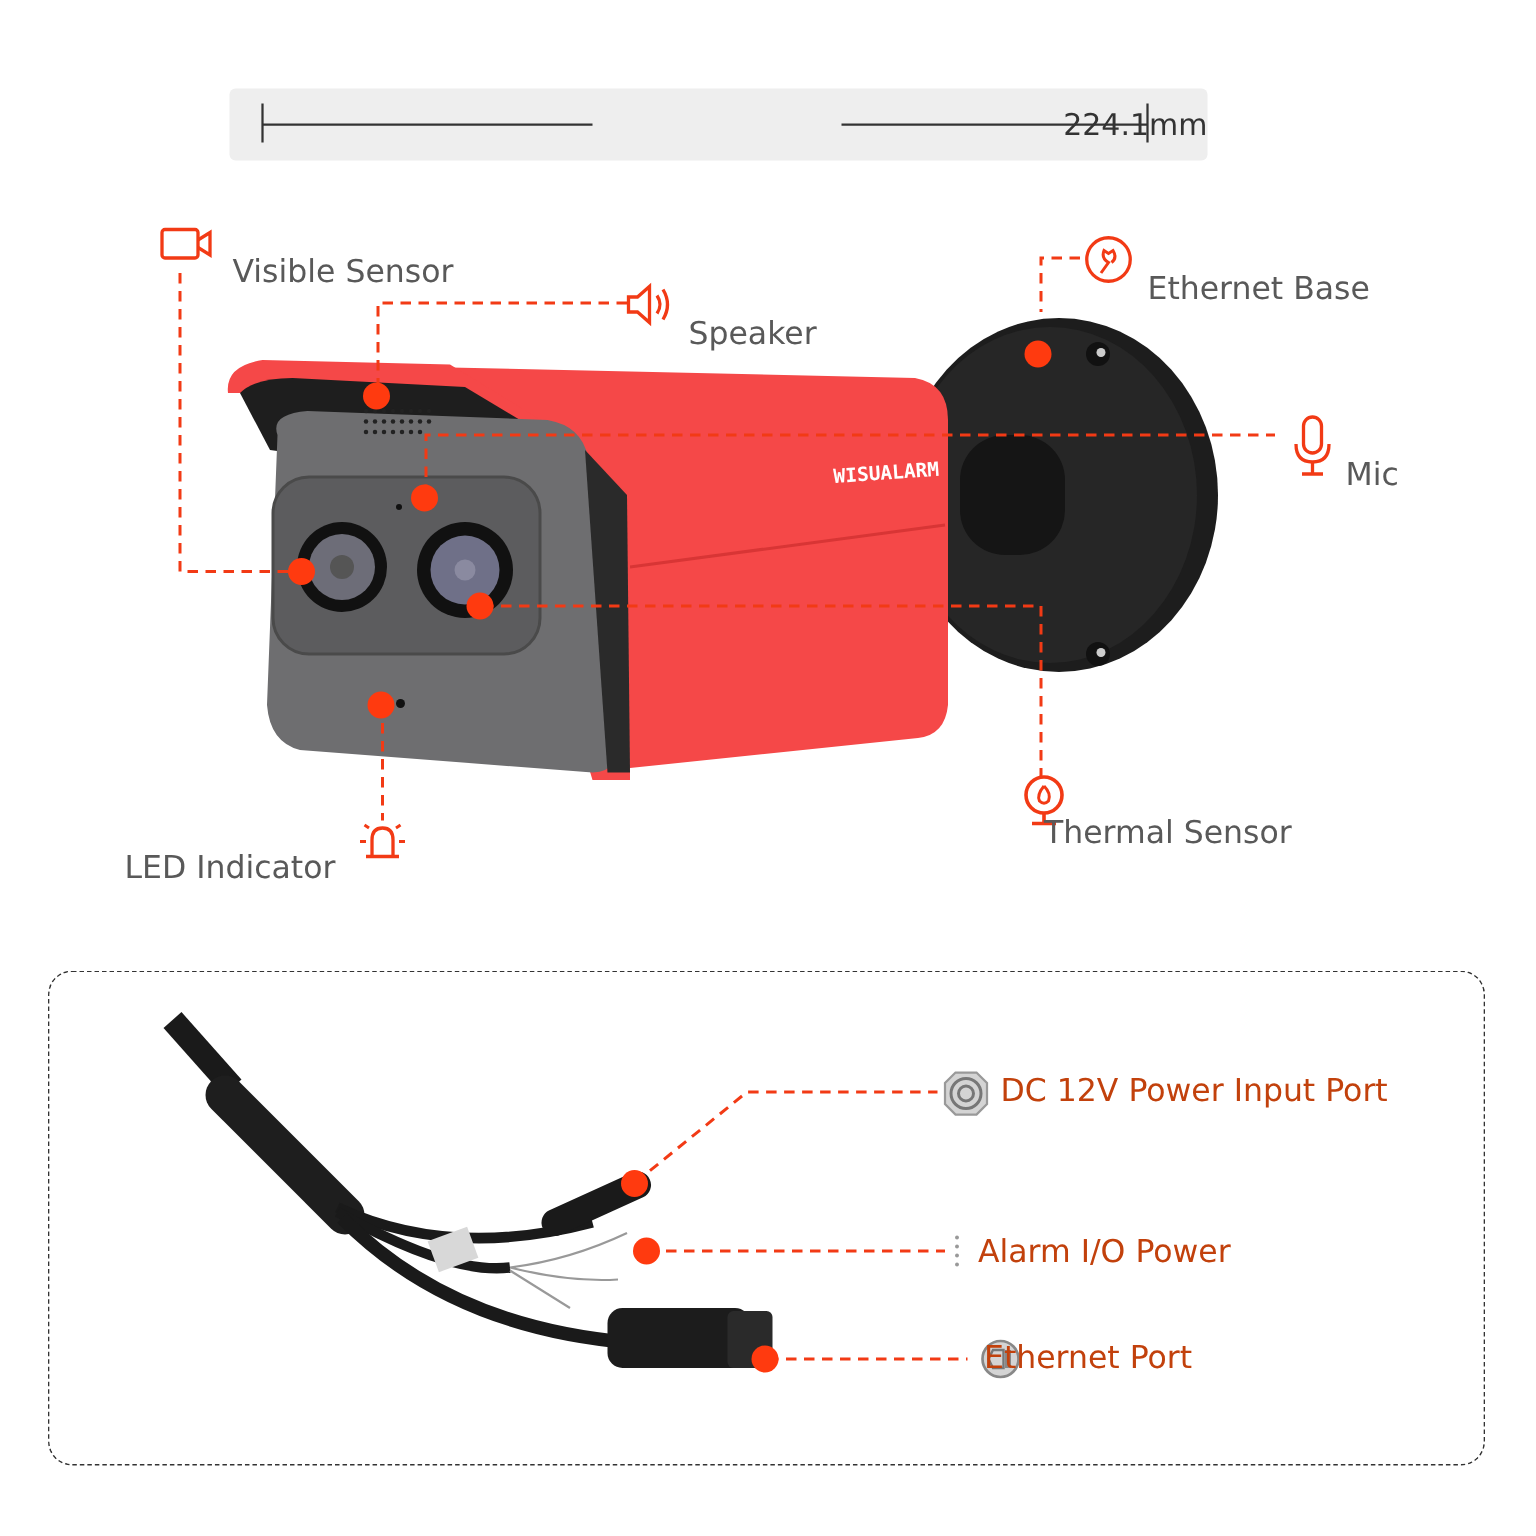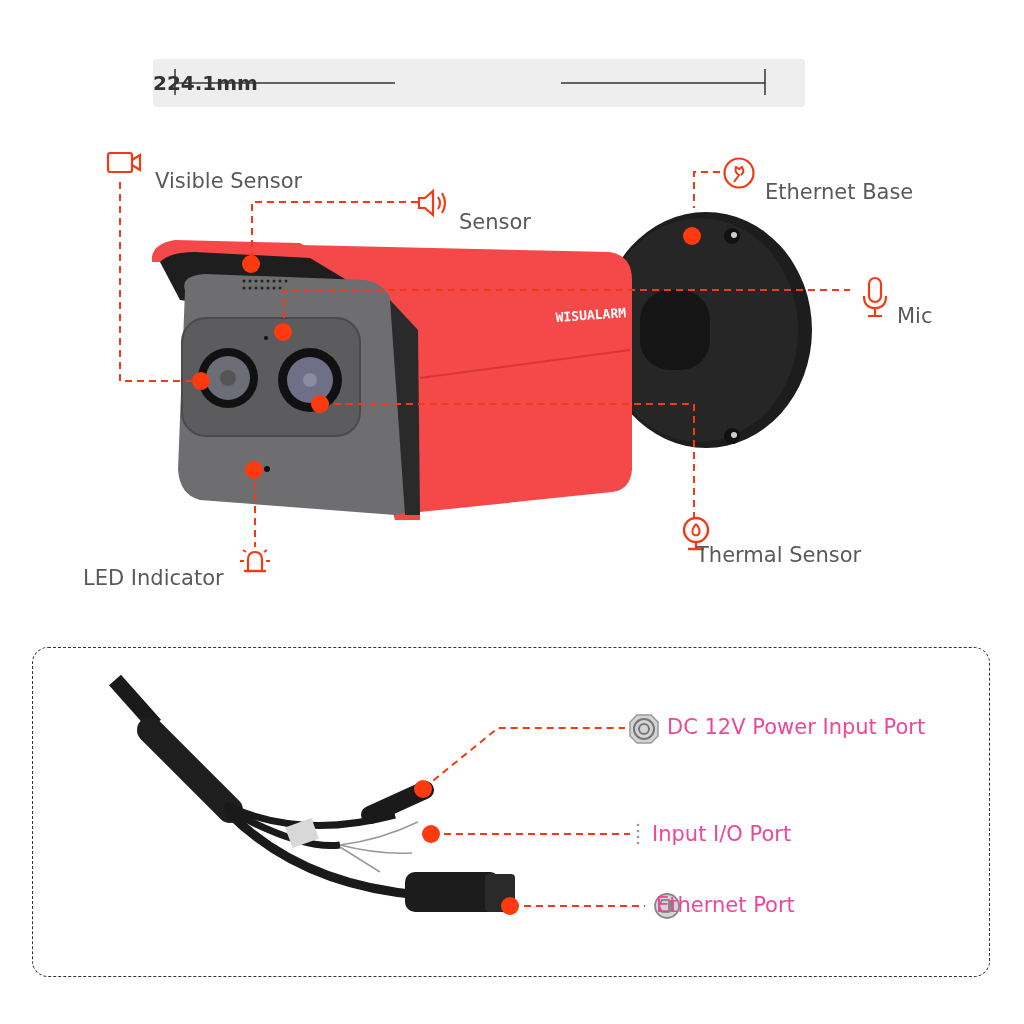--- a/index.html
+++ b/index.html
@@ -1,22 +1,22 @@
 <!DOCTYPE html>
 <html><head>
 <meta charset="utf-8">
 <style>
   html, body { margin:0; padding:0; background:#ffffff; }
   body { width:1024px; height:1024px; position:relative; overflow:hidden;
          font-family:"DejaVu Sans", "Liberation Sans", sans-serif; color:#555555; }
   .abs { position:absolute; }
   .dim-bar { left:153px; top:59px; width:652px; height:48px; background:#eeeeee; border-radius:4px; }
-  .dim-text { left:0; right:0; top:12px; text-align:left; font-size:20px; color:#333;font-weight:bold; }
+  .dim-text { left:0; right:0; top:12px; text-align:right; font-size:20px; color:#333; }
   .label { font-size:21px; color:#595959; white-space:nowrap; line-height:1;margin-top:20px; }
-  .sub-label { font-size:21px; color:#ec4899; white-space:nowrap; line-height:1; }
+  .sub-label { font-size:21px; color:#c2410c; white-space:nowrap; line-height:1; }
   .ports-box { left:32px; top:647px; width:958px; height:330px; border:1.6px dashed #333; border-radius:16px; box-sizing:border-box; }
   svg.layer { position:absolute; left:0; top:0; }
 </style>
 </head>
 <body>
 
 <div class="abs dim-bar">
   <svg class="layer" width="652" height="48">
     <line x1="22" y1="10" x2="22" y2="36" stroke="#333" stroke-width="1.5"></line>
     <line x1="22" y1="24" x2="242" y2="24" stroke="#333" stroke-width="1.5"></line>
@@ -111,21 +111,21 @@
   <rect x="2" y="3" width="24" height="19" rx="2" fill="none" stroke="#f23a15" stroke-width="2.2"></rect>
   <path d="M26 10 L34 5 L34 20 L26 15" fill="none" stroke="#f23a15" stroke-width="2.2"></path>
 </svg>
 <div class="abs label" style="left:155px;top:151px">Visible Sensor</div>
 
 <svg class="abs" style="left:416px;top:188px" width="34" height="30">
   <path d="M3 10 L9 10 L17 3 L17 27 L9 20 L3 20 Z" fill="none" stroke="#f23a15" stroke-width="2.2"></path>
   <path d="M22 9 Q26 15 22 21" fill="none" stroke="#f23a15" stroke-width="2.2"></path>
   <path d="M26 5 Q32 15 26 25" fill="none" stroke="#f23a15" stroke-width="2.2"></path>
 </svg>
-<div class="abs label" style="left:459px;top:192px">Sensor</div>
+<div class="abs label" style="left:459px;top:192px">Speaker</div>
 
 <svg class="abs" style="left:722px;top:156px" width="34" height="34">
   <circle cx="17" cy="17" r="14.5" fill="none" stroke="#f23a15" stroke-width="2.2"></circle>
   <path d="M12 26 L17 19 Q12 16 14 11 L17 13 L20 11 Q23 16 19 19" fill="none" stroke="#f23a15" stroke-width="2"></path>
 </svg>
 <div class="abs label" style="left:765px;top:162px">Ethernet Base</div>
 
 <svg class="abs" style="left:860px;top:276px" width="30" height="44">
   <rect x="9" y="2" width="12" height="24" rx="6" fill="none" stroke="#f23a15" stroke-width="2.2"></rect>
   <path d="M4 20 Q4 32 15 32 Q26 32 26 20" fill="none" stroke="#f23a15" stroke-width="2.2"></path>
@@ -180,20 +180,20 @@
   <circle cx="16" cy="16" r="5" fill="none" stroke="#777" stroke-width="2"></circle>
 </svg>
 <div class="abs sub-label" style="left:667px;top:717px">DC 12V Power Input Port</div>
 
 <svg class="abs" style="left:634px;top:822px" width="8" height="26">
   <circle cx="4" cy="3" r="1.3" fill="#999"></circle>
     <circle cx="4" cy="9" r="1.3" fill="#999"></circle>
   <circle cx="4" cy="15" r="1.3" fill="#999"></circle>
     <circle cx="4" cy="21" r="1.3" fill="#999"></circle>
 </svg>
-<div class="abs sub-label" style="left:652px;top:824px">Input I/O Port</div>
+<div class="abs sub-label" style="left:652px;top:824px">Alarm I/O Power</div>
 
 <svg class="abs" style="left:653px;top:892px" width="28" height="28">
   <circle cx="14" cy="14" r="12" fill="#d4d4d4" stroke="#888" stroke-width="1.8"></circle>
   <path d="M9 8 L16 8 L16 20 L9 20 L6 14 Z" fill="none" stroke="#777" stroke-width="1.6"></path>
   <rect x="17" y="8" width="4" height="12" fill="#888"></rect>
 </svg>
 <div class="abs sub-label" style="left:656px;top:895px">Ethernet Port</div>
 
 </body></html>

